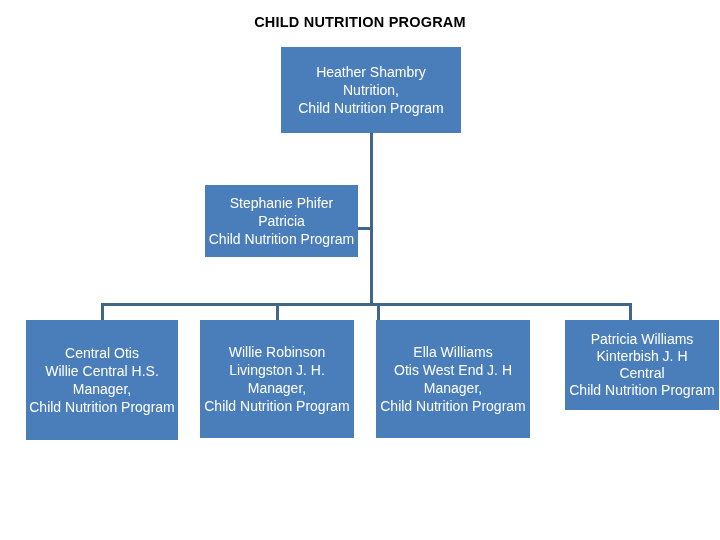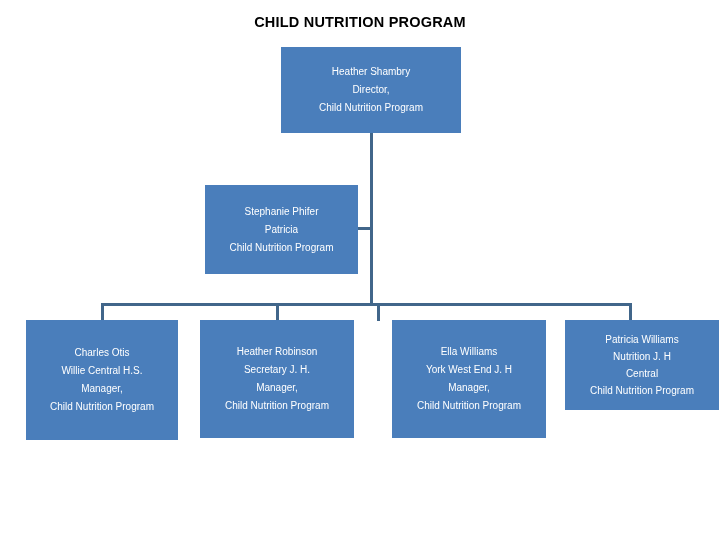--- a/index.html
+++ b/index.html
@@ -39,32 +39,32 @@
     background: #4a7ebb;
     display: flex;
     flex-direction: column;
     align-items: center;
     justify-content: center;
     box-sizing: border-box;
     padding: 2px 4px;
   }
   .org-box .box-line {
     color: #ffffff;
-    font-size: 10px;
+    font-size: 14px;
     line-height: 18px;
     text-align: left;
     white-space: nowrap;
   }
 
   
   #box-director   { left: 281px; top: 47px;  width: 180px; height: 86px; }
-  #box-secretary  { left: 205px; top: 185px; width: 153px; height: 89px; }
+  #box-secretary  { left: 205px; top: 185px; width: 153px; height: 72px; }
   #box-mgr-1      { left: 26px;  top: 320px; width: 152px; height: 120px; }
   #box-mgr-2      { left: 200px; top: 320px; width: 154px; height: 118px; }
-  #box-mgr-3      { left: 392px; top: 320px; width: 154px; height: 118px; }
+  #box-mgr-3      { left: 376px; top: 320px; width: 154px; height: 118px; }
   #box-mgr-4      { left: 565px; top: 320px; width: 154px; height: 90px; }
 
   
   #box-mgr-1 .box-line { line-height: 18px; }
   #box-mgr-4 .box-line { line-height: 17px; }
 
   
   .connector {
     position: absolute;
     background: #41668a;
@@ -94,51 +94,51 @@
   <div class="connector v" id="trunk-main"></div>
   <div class="connector h" id="stub-secretary"></div>
   <div class="connector h" id="bus-managers"></div>
   <div class="connector v" id="drop-mgr-1"></div>
   <div class="connector v" id="drop-mgr-2"></div>
   <div class="connector v" id="drop-mgr-3"></div>
   <div class="connector v" id="drop-mgr-4"></div>
 
   <div class="org-box" id="box-director">
     <div class="box-line">Heather Shambry</div>
-    <div class="box-line">Director,</div>
+    <div class="box-line">Nutrition,</div>
     <div class="box-line">Child Nutrition Program</div>
   </div>
 
   <div class="org-box" id="box-secretary">
     <div class="box-line">Stephanie Phifer</div>
     <div class="box-line">Patricia</div>
     <div class="box-line">Child Nutrition Program</div>
   </div>
 
   <div class="org-box" id="box-mgr-1">
-    <div class="box-line">Charles Otis</div>
+    <div class="box-line">Central Otis</div>
     <div class="box-line">Willie Central H.S.</div>
     <div class="box-line">Manager,</div>
     <div class="box-line">Child Nutrition Program</div>
   </div>
 
   <div class="org-box" id="box-mgr-2">
-    <div class="box-line">Heather Robinson</div>
-    <div class="box-line">Secretary J. H.</div>
+    <div class="box-line">Willie Robinson</div>
+    <div class="box-line">Livingston J. H.</div>
     <div class="box-line">Manager,</div>
     <div class="box-line">Child Nutrition Program</div>
   </div>
 
   <div class="org-box" id="box-mgr-3">
     <div class="box-line">Ella Williams</div>
-    <div class="box-line">York West End J. H</div>
+    <div class="box-line">Otis West End J. H</div>
     <div class="box-line">Manager,</div>
     <div class="box-line">Child Nutrition Program</div>
   </div>
 
   <div class="org-box" id="box-mgr-4">
     <div class="box-line">Patricia Williams</div>
-    <div class="box-line">Nutrition J. H</div>
+    <div class="box-line">Kinterbish J. H</div>
     <div class="box-line">Central</div>
     <div class="box-line">Child Nutrition Program</div>
   </div>
 
 </div>
 
 </body></html>

